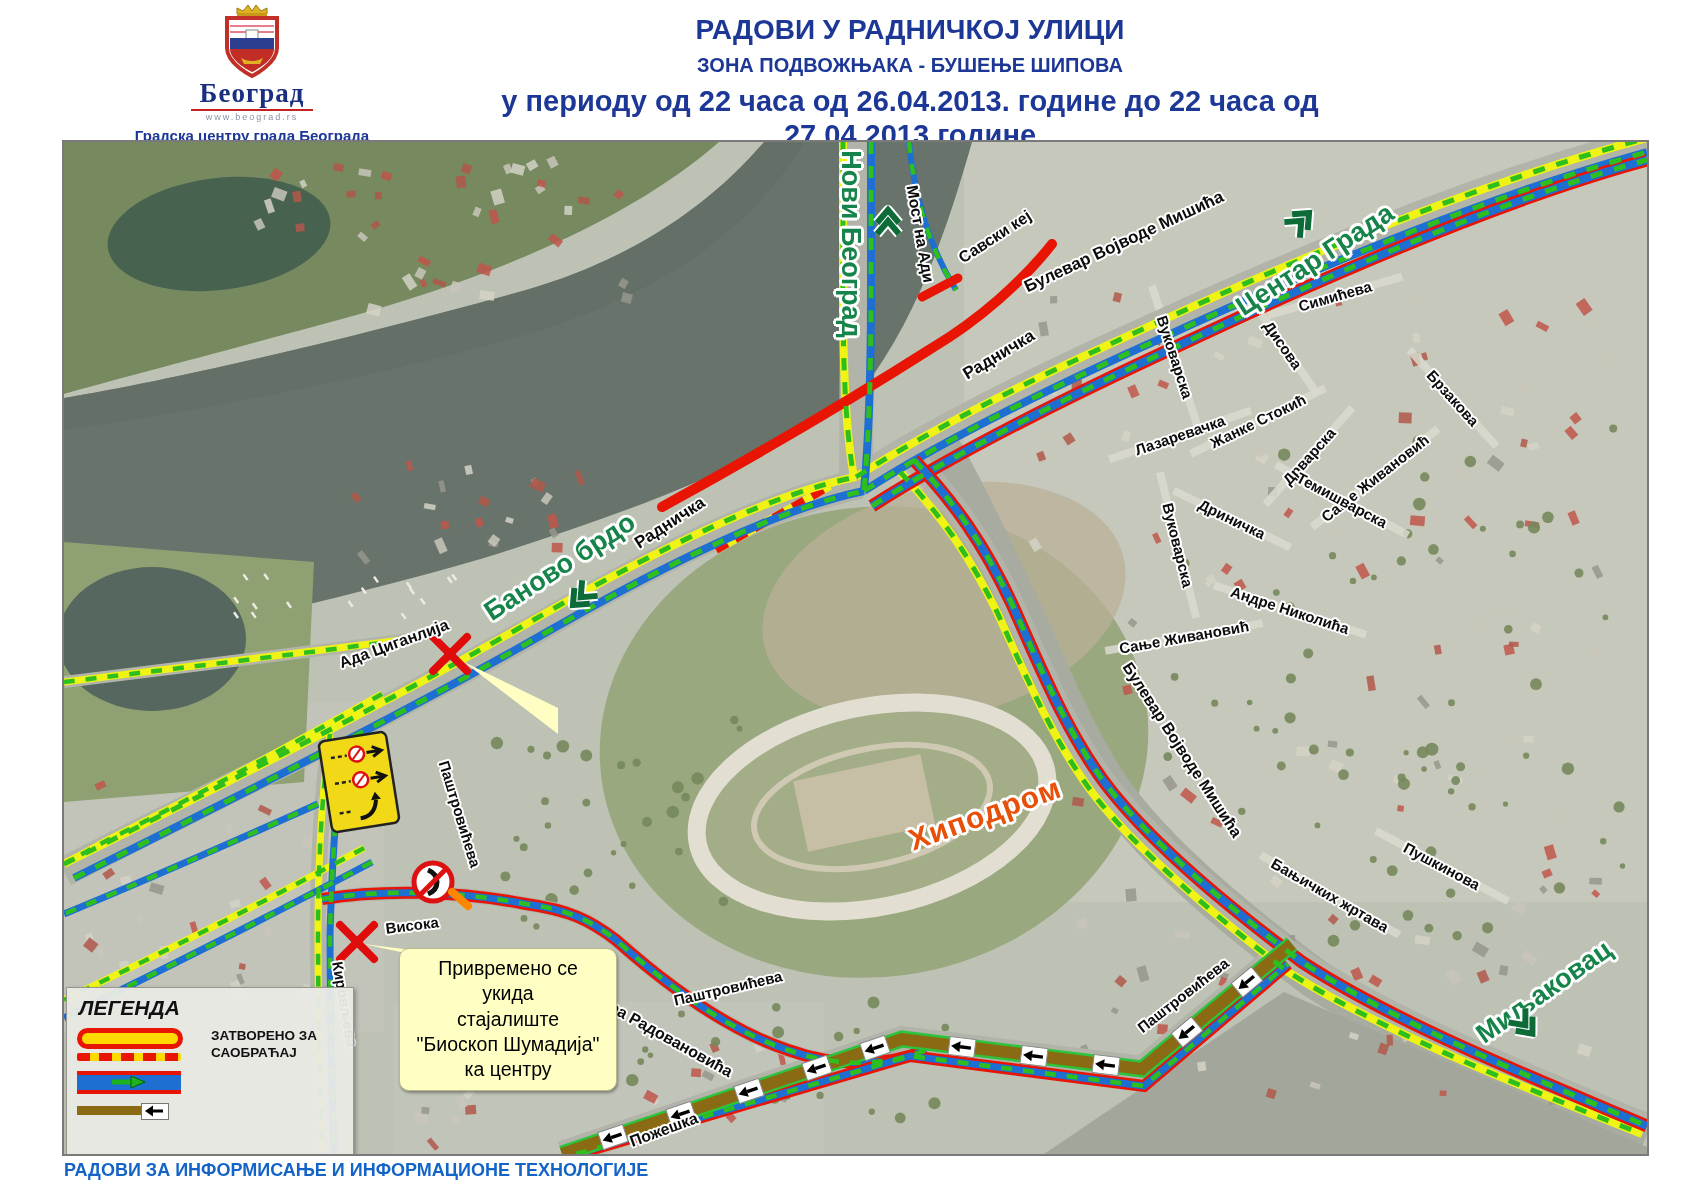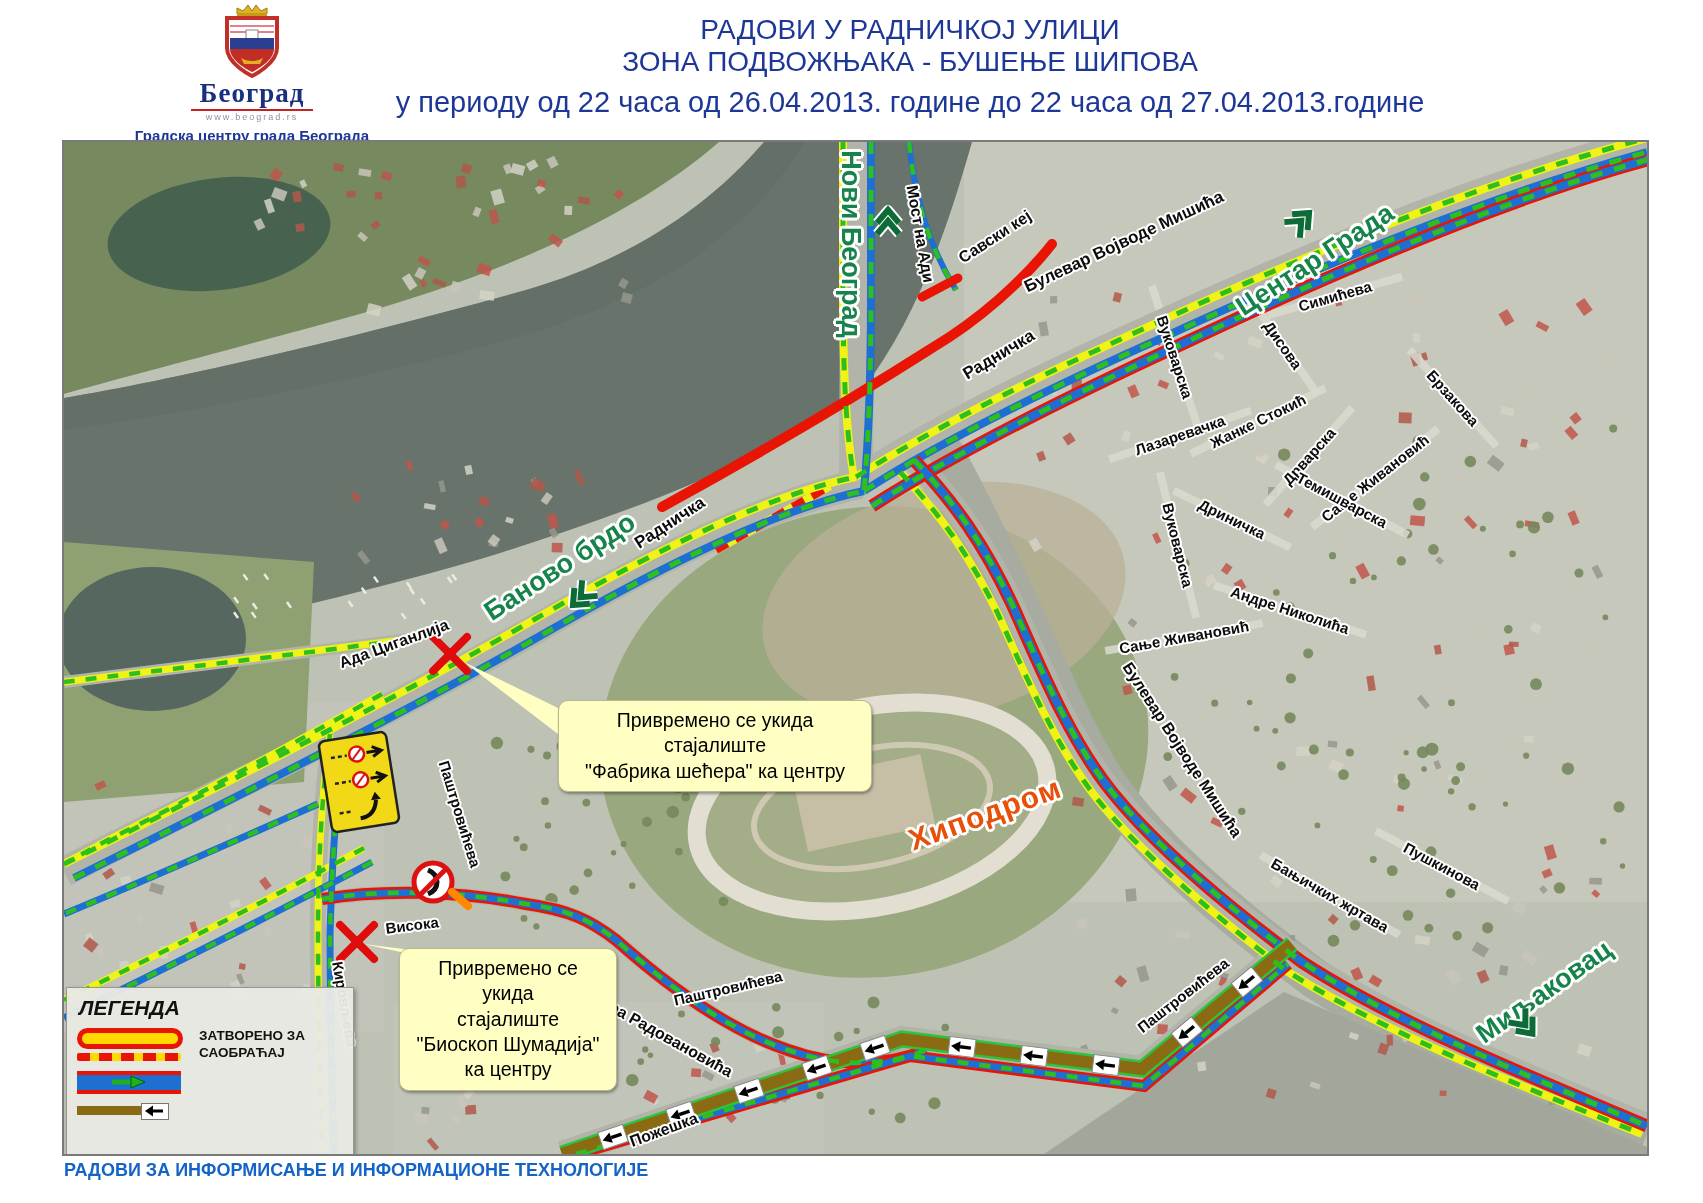--- a/index.html
+++ b/index.html
@@ -7,23 +7,23 @@
         font-family:"Liberation Sans", sans-serif;}
   
   .logo{position:absolute;left:118px;top:2px;width:268px;text-align:center;}
   .logo .crest{display:block;margin:0 auto;}
   .logo .city{font-family:"Liberation Serif", serif;font-weight:bold;font-size:27px;
               color:#1a2f80;letter-spacing:1px;line-height:1;}
   .logo .rule{width:122px;height:2px;background:#c32222;margin:2px auto 1px auto;}
   .logo .url{font-size:9px;color:#8a93a8;letter-spacing:2px;}
   .logo .org{margin-top:5px;font-size:15px;font-weight:bold;color:#1d3796;line-height:1.25;}
   .titles{position:absolute;left:380px;top:14px;width:1060px;text-align:center;
-          color:#1d3796;font-weight:normal;}
+          color:#1d3796;font-weight:bold;}
   .titles .t1{font-size:28px;line-height:1.15;}
-  .titles .t2{font-size:28px;line-height:1.15;margin-top:0;}
+  .titles .t2{font-size:20px;line-height:1.15;margin-top:8px;}
   .titles .t3{font-size:29px;line-height:1.15;margin-top:8px;}
   
   .map{position:absolute;left:62px;top:140px;width:1583px;height:1012px;
        border:2px solid #7a7a7a;background:#bdc2b4;overflow:hidden;}
   .map svg{position:absolute;left:0;top:0;}
   #labels{position:absolute;left:0;top:0;width:100%;height:100%;}
   .lbl{position:absolute;white-space:nowrap;font-weight:bold;color:#0c0c0c;
        text-shadow:-2px 0 0 #fff,2px 0 0 #fff,0 -2px 0 #fff,0 2px 0 #fff,
                    -1.5px -1.5px 0 #fff,1.5px -1.5px 0 #fff,-1.5px 1.5px 0 #fff,1.5px 1.5px 0 #fff;}
   .lbl.dest{font-size:27px;color:#16844a;
@@ -34,21 +34,21 @@
                    -2px -2px 0 #fff,2px -2px 0 #fff,-2px 2px 0 #fff,2px 2px 0 #fff;}
   .dicon{position:absolute;}
   .callout{position:absolute;background:#ffffc4;border:1px solid #b9b98e;border-radius:10px;
            padding:7px 10px;text-align:center;font-size:19.5px;line-height:1.3;color:#000;
            white-space:pre-line;box-shadow:1px 2px 3px rgba(0,0,0,.35);}
   
   .legend{position:absolute;left:2px;top:845px;width:266px;height:159px;
           background:rgba(233,233,229,.96);border:1px solid #979790;
           box-shadow:2px 2px 4px rgba(0,0,0,.3);padding:6px 10px;}
   .legend .ltitle{font-size:21px;font-weight:800;color:#111;margin:2px 0 8px 2px;font-style:italic;}
-  .lrow{display:flex;align-items:center;gap:12px;margin-bottom:9px;}
+  .lrow{display:flex;align-items:center;gap:24px;margin-bottom:9px;}
   .lsym{width:110px;flex:0 0 110px;}
   .llab{font-size:13.5px;font-weight:bold;color:#111;line-height:1.25;white-space:pre-line;}
   .pill{width:96px;height:11px;background:#ffd900;border:5px solid #e81505;border-radius:12px;}
   .cdash{width:104px;height:8px;margin-top:4px;border-radius:2px;
          background:repeating-linear-gradient(90deg,#e81505 0 13px,#ffd900 13px 22px);}
   .bluebar{position:relative;width:104px;height:15px;background:#1e6fd2;
            border-top:4px solid #e81505;border-bottom:4px solid #e81505;}
   .bluebar svg,.ybar svg,.brownrow svg{position:absolute;left:50%;top:50%;transform:translate(-50%,-50%);}
   .brownrow{position:relative;width:104px;height:15px;}
   .brownbar{position:absolute;left:0;top:3px;width:66px;height:9px;background:#8a6a12;}
@@ -745,22 +745,20 @@
           <svg width="38" height="38">
             <g transform="translate(19,19) rotate(140)">
     <path d="M-11,3 L0,-10 L11,3" fill="none" stroke="#fff" stroke-width="10" stroke-linejoin="round"></path>
     <path d="M-11,14 L0,1 L11,14" fill="none" stroke="#fff" stroke-width="10" stroke-linejoin="round"></path>
     <path d="M-11,3 L0,-10 L11,3" fill="none" stroke="#0d6b38" stroke-width="6"></path>
     <path d="M-11,14 L0,1 L11,14" fill="none" stroke="#0d6b38" stroke-width="6"></path>
             </g>
           </svg>
         </div>
         <div class="lbl area" style="left: 921px; top: 672px; transform: translate(-50%, -50%) rotate(-20deg);">Хиподром</div>
-        <div class="callout" style="left: 494px; top: 558px; width: 292px;">Привремено се укида стајалиште
-"Фабрика шећера" ка центру</div>
         <div class="callout" style="left: 335px; top: 806px; width: 196px;">Привремено се укида
 стајалиште
 "Биоскоп Шумадија"
 ка центру</div>
       </div>
 
     <div class="legend">
       <div class="ltitle">ЛЕГЕНДА</div>
       <div class="lrow">
         <div class="lsym">

